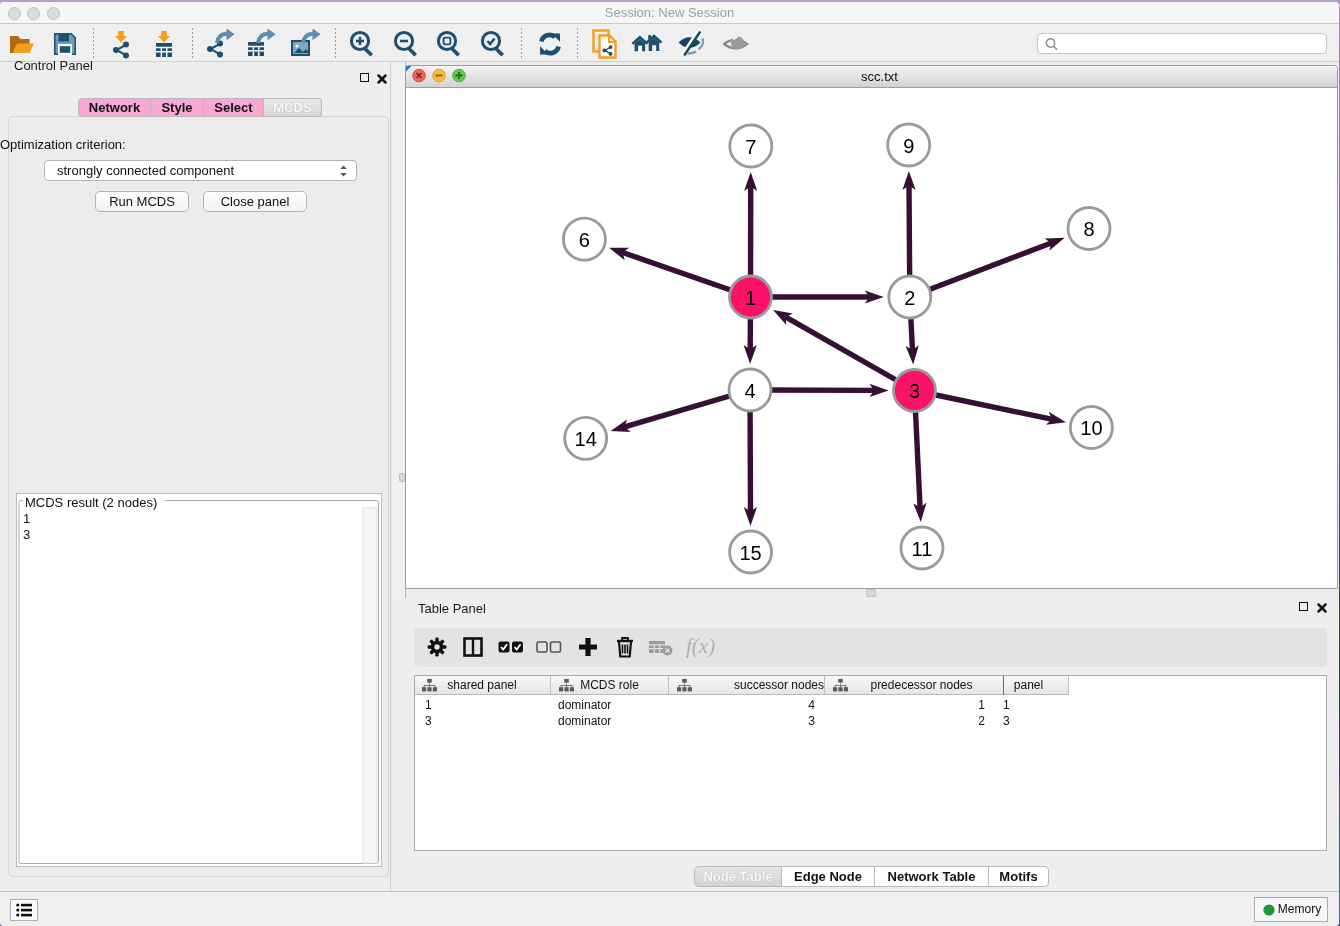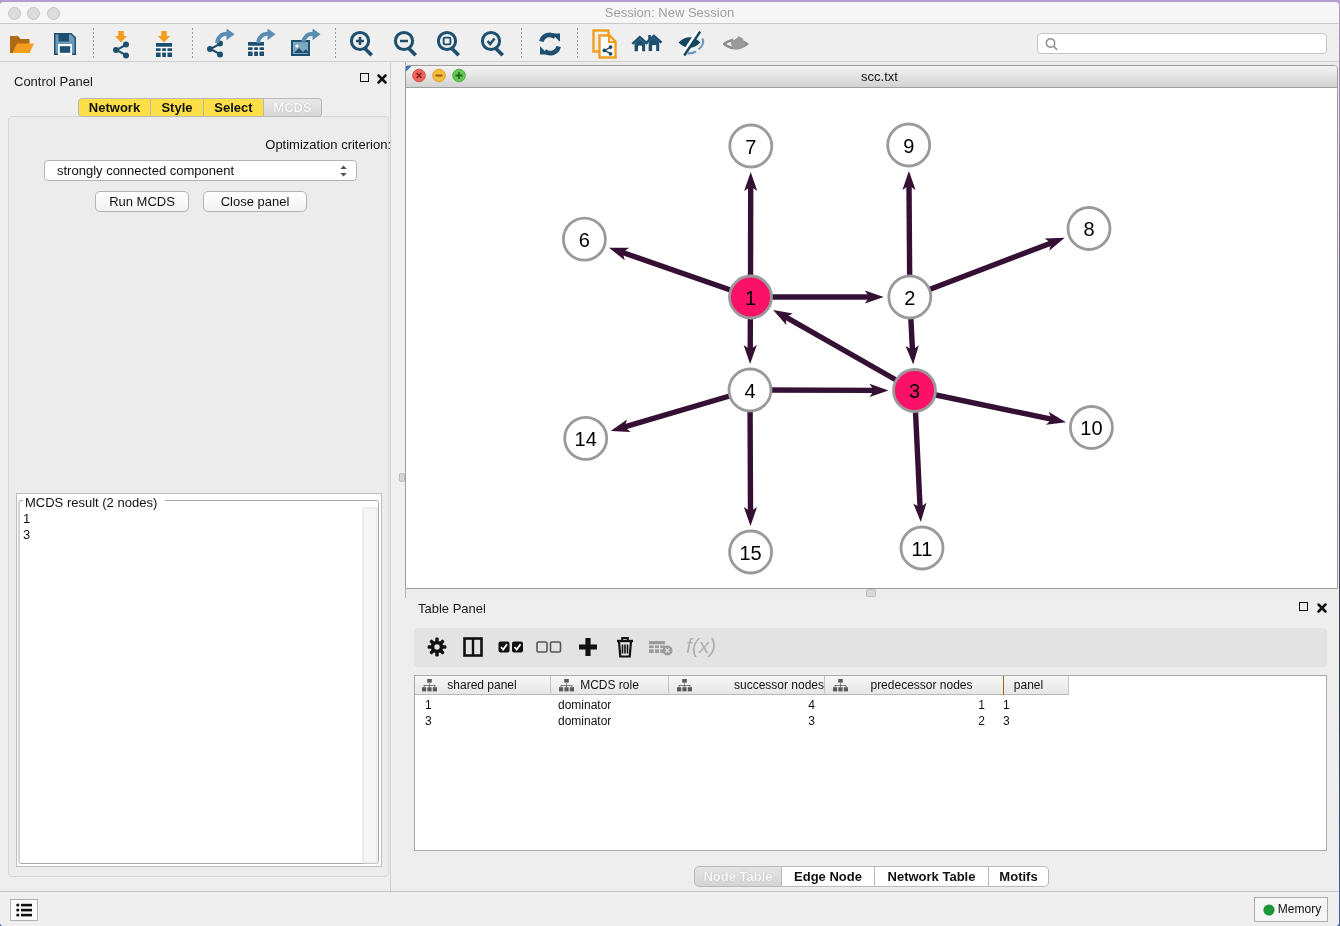--- a/index.html
+++ b/index.html
@@ -11,21 +11,21 @@
   border-bottom:1px solid #c9c9c9; }
 .tl { position:absolute; top:4.5px; width:13px; height:13px; border-radius:50%;
   background:#dcdcdc; border:1px solid #c3c3c3; }
 .title { position:absolute; top:3px; width:100%; text-align:center; font-size:13px; color:#9e9e9e; }
 .toolbar { position:absolute; left:0; top:22px; width:100%; height:38px; background:#efefef;
   border-bottom:1px solid #cfcfcf; }
 .search { position:absolute; left:1037px; top:31px; width:290px; height:21px; background:#fff;
   border:1px solid #c4c4c4; border-radius:4px; }
 .panelhead { font-size:13px; color:#1a1a1a; }
 .floatico { position:absolute; width:9px; height:9px; border:1.6px solid #111; }
-.tab { position:absolute; top:96px; height:19px; background:#fde047; border:1px solid #b9b9b9;
+.tab { position:absolute; top:96px; height:19px; background:#f9a8d4; border:1px solid #b9b9b9;
   font-size:13px; font-weight:bold; color:#111; text-align:center; line-height:17px; }
 .btn { position:absolute; height:21px; background:linear-gradient(#ffffff,#f2f2f2); border:1px solid #b3b3b3;
   border-radius:5px; font-size:13px; color:#111; text-align:center; line-height:19px; }
 .btab { position:absolute; top:864px; height:21px; background:#fff; border:1px solid #b9b9b9;
   font-size:13px; font-weight:bold; color:#111; text-align:center; line-height:19px; }
 </style></head><body>
 
 <div class="win">
 
  <div class="titlebar">
@@ -175,34 +175,34 @@
       <path d="M10.3 4.5 A 6.6 6.6 0 0 1 14.5 1.8" fill="none" stroke="#fff" stroke-width="1.7"></path>
     </svg>
  <div class="search">
       <svg width="16" height="15" style="position:absolute;left:6px;top:3px" viewBox="0 0 16 15">
    <circle cx="6.5" cy="6" r="4.2" fill="none" stroke="#8a8a8a" stroke-width="1.4"></circle>
    <path d="M9.6 9.2 L13 12.8" stroke="#8a8a8a" stroke-width="1.6"></path>
       </svg>
     </div>
 
  <div class="abs" style="left:0;top:60px;width:391px;height:829px;background:#eeeeee;border-right:1px solid #d0d0d0"></div>
- <div class="abs panelhead" style="left:14px;top:72px">Control Panel</div>
+ <div class="abs panelhead" style="left:14px;top:56px">Control Panel</div>
  <div class="floatico" style="left:360px;top:71px"></div>
  <svg class="abs" style="left:376px;top:71px" width="12" height="12">
       <path d="M2.5 2.5 L9.5 9.5 M9.5 2.5 L2.5 9.5" stroke="#111" stroke-width="2.5" stroke-linecap="round"></path>
     </svg>
 
  <div class="abs" style="left:8px;top:114px;width:381px;height:761px;background:#ececec;border:1px solid #d6d6d6;border-radius:4px"></div>
 
  <div class="tab" style="left:78px;width:73px;border-radius:4px 0 0 4px">Network</div>
  <div class="tab" style="left:151px;width:53px;border-left:none">Style</div>
  <div class="tab" style="left:204px;width:60px;border-left:none">Select</div>
  <div class="tab" style="left:264px;width:58px;border-left:none;border-radius:0 4px 4px 0;background:linear-gradient(#e9e9e9,#d7d7d7);color:#fbfbfb;text-shadow:0 0 1px #9a9a9a">MCDS</div>
 
- <div class="abs" style="left:0;top:135px;width:391px;text-align:right;font-size:13px;color:#111">Optimization criterion:</div>
+ <div class="abs" style="left:0;top:135px;width:391px;text-align:left;font-size:13px;color:#111">Optimization criterion:</div>
  <div class="abs" style="left:44px;top:158px;width:313px;height:21px;background:#fff;border:1px solid #b3b3b3;border-radius:4px;font-size:13px;color:#111;line-height:19px;padding-left:12px">strongly connected component
    <svg width="11" height="14" style="position:absolute;right:7px;top:3px" viewBox="0 0 11 14">
      <path d="M2.2 5 L5.5 1.4 L8.8 5 Z M2.2 9 L5.5 12.6 L8.8 9 Z" fill="#555"></path>
       </svg>
  </div>
  <div class="btn" style="left:95px;top:189px;width:94px">Run MCDS</div>
  <div class="btn" style="left:203px;top:189px;width:104px">Close panel</div>
 
  <div class="abs" style="left:16px;top:491px;width:366px;height:374px;background:#fff;border:1px solid #bdbdbd"></div>
  <svg class="abs" style="left:16px;top:491px" width="366" height="374">
@@ -331,21 +331,21 @@
       </g>
     </svg>
     <svg style="position:absolute;left:649px;top:636px" width="24" height="18" viewBox="0 0 24 18">
       <g fill="#9b9b9b">
         <rect x="0" y="3" width="16" height="12"></rect>
         <path d="M0 6.8 H16 M0 10.6 H16 M5.3 6.8 V15 M10.7 6.8 V15" stroke="#e3e3e3" stroke-width="1.2" fill="none"></path>
         <circle cx="18.5" cy="12.5" r="5"></circle>
         <path d="M16.5 10.5 L20.5 14.5 M20.5 10.5 L16.5 14.5" stroke="#e3e3e3" stroke-width="1.3"></path>
       </g>
     </svg>
-    <div style="position:absolute;left:686px;top:632px;font-family:Liberation Sans, sans-serif;font-style:italic;font-size:21px;color:#b0b0b0">f(x)</div>
+    <div style="position:absolute;left:686px;top:632px;font-family:Liberation Serif, serif;font-style:italic;font-size:21px;color:#b0b0b0">f(x)</div>
 
  <div class="abs" style="left:414px;top:673px;width:913px;height:176px;background:#fff;border:1px solid #ababab"></div>
  <div class="abs" style="left:415px;top:674px;width:654px;height:19px;background:linear-gradient(#f7f7f7,#e6e6e6);border-bottom:1px solid #b9b9b9"></div>
  <div class="abs" style="left:414px;top:674px;width:137px;height:19px;border-right:1px solid #c3c3c3;font-size:12px;color:#111;text-align:center;line-height:18px">shared panel</div>
     <svg style="position:absolute;left:422px;top:677px" width="15" height="13" viewBox="0 0 15 13">
       <g fill="#5a5a5a">
         <rect x="5.2" y="0" width="4.6" height="3.6"></rect>
         <rect x="0" y="8.2" width="4.2" height="4.2"></rect>
         <rect x="5.4" y="8.2" width="4.2" height="4.2"></rect>
         <rect x="10.8" y="8.2" width="4.2" height="4.2"></rect>

